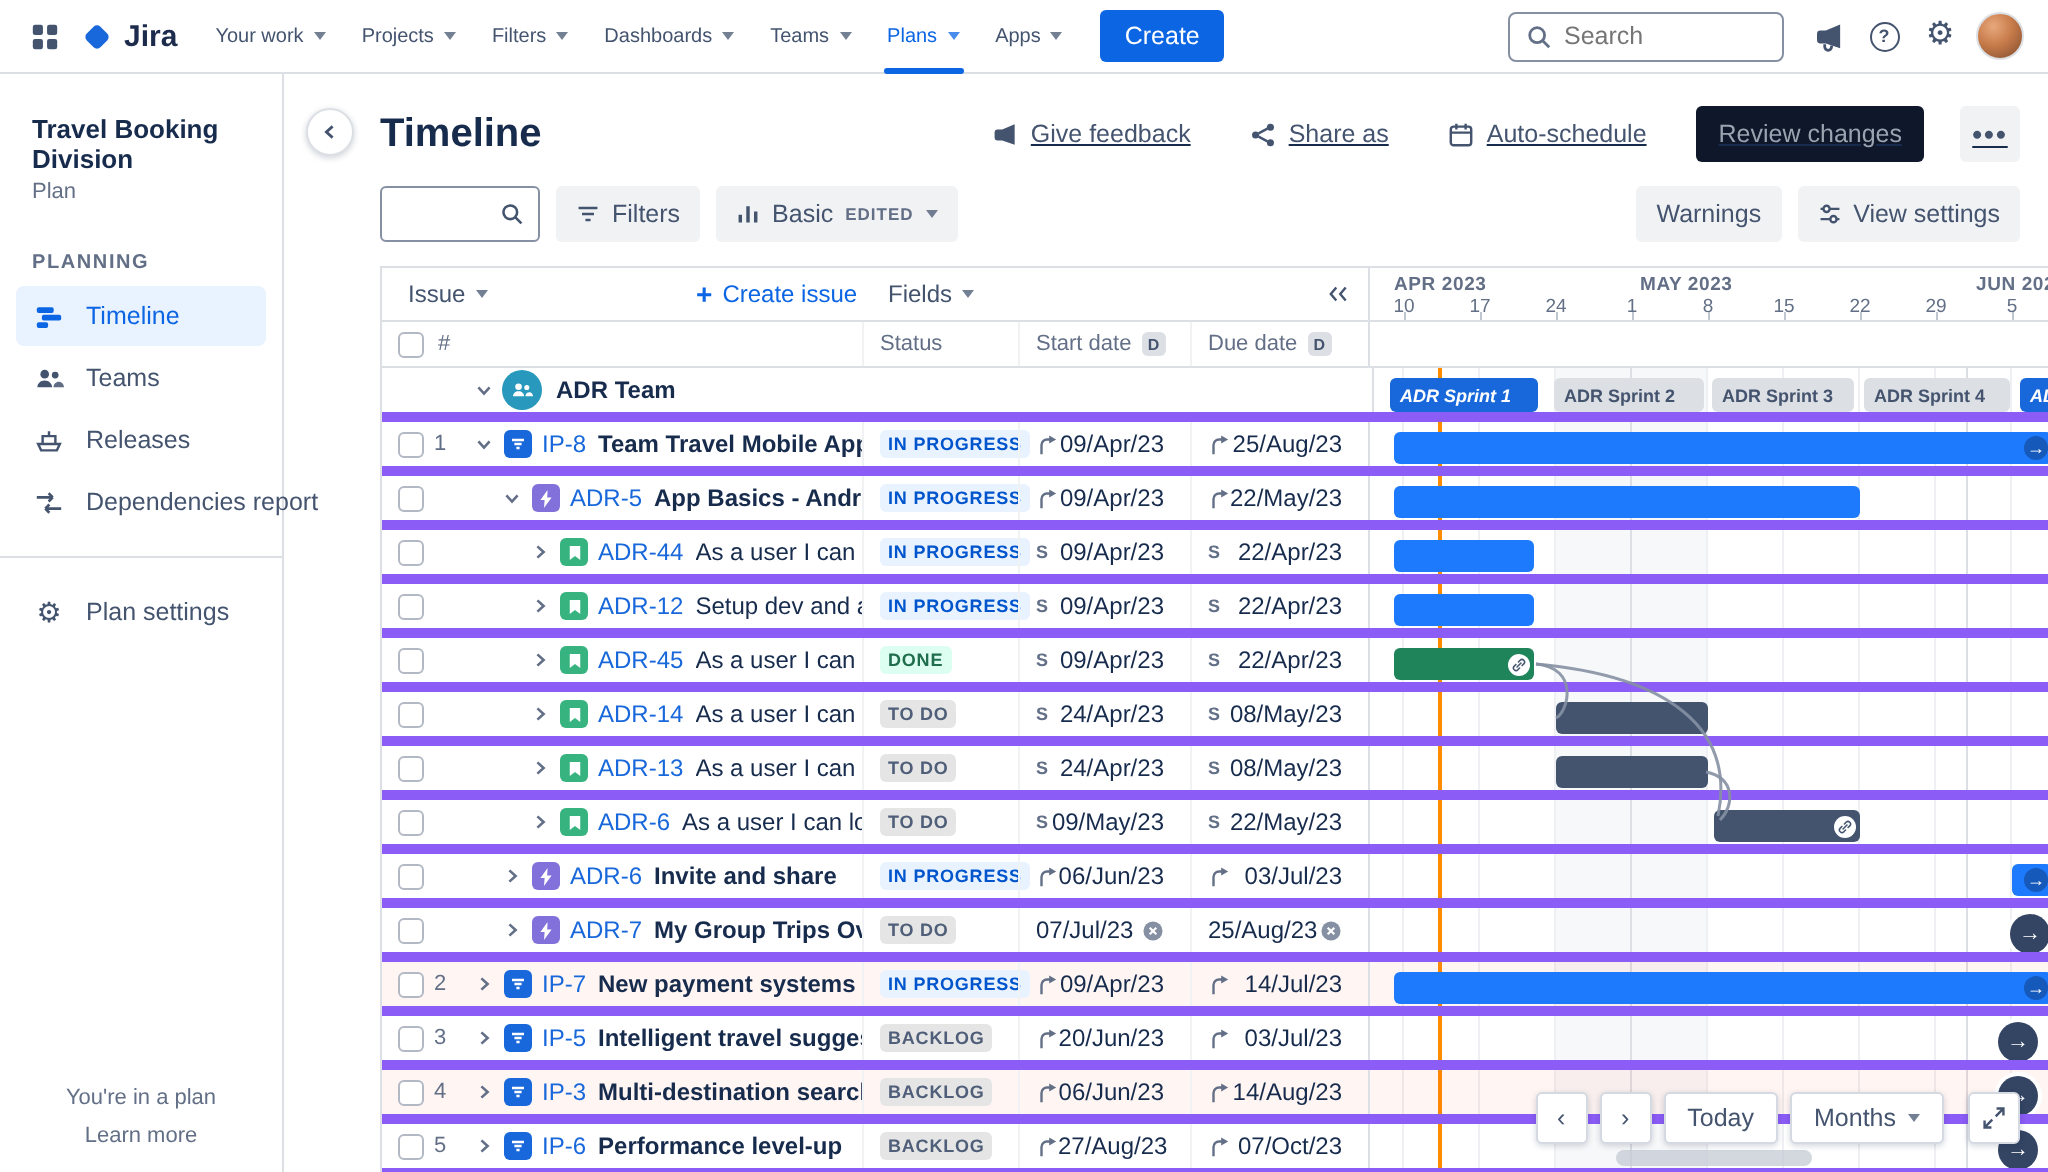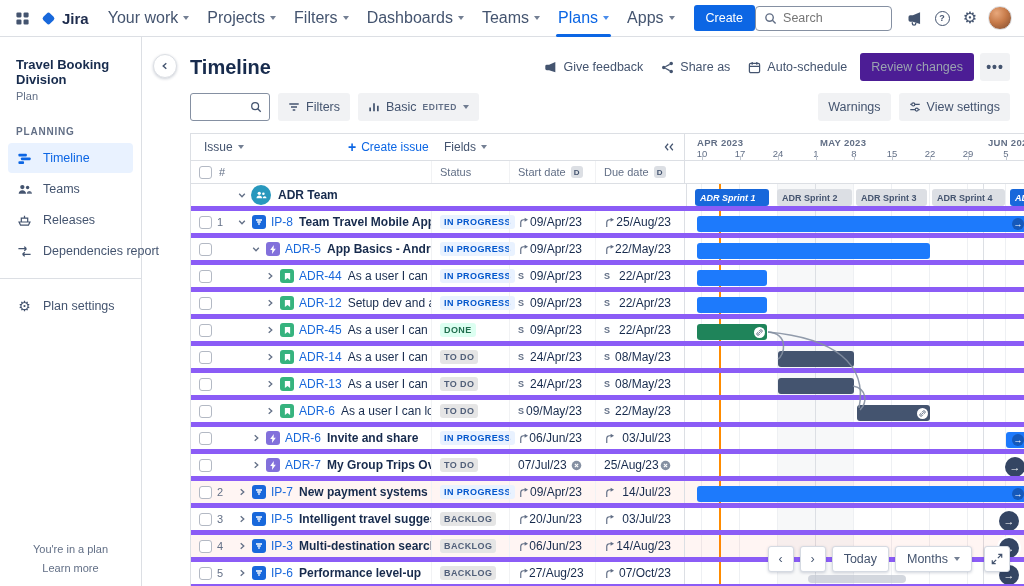--- a/index.html
+++ b/index.html
@@ -7,21 +7,21 @@
   body { font-family:"Liberation Sans","DejaVu Sans",sans-serif; font-size:13px; color:#172B4D; background:#fff; position:relative; }
   svg { display:block; }
 
   
   .topnav { position:absolute; top:0; left:0; right:0; height:37px; background:#fff;
     border-bottom:1px solid #DCDFE4; display:flex; align-items:center; padding:0 12px 0 8px; z-index:40; }
   .icon-btn { width:28px; height:28px; display:flex; align-items:center; justify-content:center; color:#44546F; border-radius:4px; cursor:pointer; flex:none; }
   .logo { display:flex; align-items:center; gap:5px; margin:0 10px 0 4px; cursor:pointer; }
   .logo-text { font-weight:700; font-size:15px; color:#1D2B4C; }
   .nav-menu { display:flex; align-items:stretch; height:37px; }
-  .nav-item { display:flex; align-items:center; gap:5px; padding:0 9px; font-size:16px; font-weight:500; color:#44546F; position:relative; cursor:pointer; white-space:nowrap; }
+  .nav-item { display:flex; align-items:center; gap:5px; padding:0 9px; font-size:10px; font-weight:500; color:#44546F; position:relative; cursor:pointer; white-space:nowrap; }
   .nav-item.active { color:#0C66E4; }
   .nav-item.active::after { content:""; position:absolute; left:7px; right:7px; bottom:0; height:2.5px; background:#0C66E4; border-radius:2px; }
   .caret { width:0; height:0; border-left:3.5px solid transparent; border-right:3.5px solid transparent; border-top:4px solid currentColor; opacity:.75; }
   .create-btn { background:#0C66E4; color:#fff; border:none; border-radius:3px; font-size:12.5px; font-weight:500;
     padding:6px 12px; margin-left:10px; cursor:pointer; font-family:inherit; }
   .flex-spacer { flex:1; }
   .search-box { display:flex; align-items:center; gap:6px; width:138px; height:25px; border:1px solid #8590A2;
     border-radius:4px; padding:0 8px; margin-right:8px; color:#626F86; }
   .search-box input { border:none; outline:none; width:100%; font-size:12.5px; font-family:inherit; color:#172B4D; background:transparent; }
   .help-circle { width:15px; height:15px; border:1.6px solid #44546F; border-radius:50%; font-size:9px; font-weight:700;
@@ -43,24 +43,24 @@
   .sb-foot { position:absolute; bottom:12px; left:0; right:0; text-align:center; font-size:11px; color:#626F86; }
   .sb-foot .lm { margin-top:7px; cursor:pointer; }
   .collapse-btn { position:absolute; top:54px; left:153px; width:24px; height:24px; border-radius:50%; background:#fff;
     border:1px solid #DCDFE4; box-shadow:0 1px 3px rgba(9,30,66,.2); display:flex; align-items:center; justify-content:center;
     z-index:50; cursor:pointer; color:#44546F; }
 
   
   .main { position:absolute; top:37px; left:166px; right:0; bottom:0; background:#fff; }
   .page-header { display:flex; align-items:center; padding:16px 14px 6px 24px; }
   .page-title { font-size:20px; font-weight:700; color:#172B4D; }
-  .ph-actions { margin-left:auto; display:flex; align-items:center; gap:0; }
+  .ph-actions { margin-left:auto; display:flex; align-items:center; gap:12px;text-decoration:underline; }
   .txt-btn { display:flex; align-items:center; gap:6px; border:none; background:transparent; color:#44546F; font-size:12.5px;
     font-weight:500; padding:6px 9px; border-radius:3px; cursor:pointer; font-family:inherit; white-space:nowrap; }
-  .disabled-btn { border:none; background:#4c1d95; color:#9AA3B0; font-size:12.5px; font-weight:500; padding:7px 11px;
+  .disabled-btn { border:none; background:#0f172a; color:#9AA3B0; font-size:12.5px; font-weight:500; padding:7px 11px;
     border-radius:3px; margin-left:4px; font-family:inherit; }
   .more-btn { border:none; background:#F1F2F4; color:#44546F; width:30px; height:28px; border-radius:3px; font-size:14px;
     font-weight:700; margin-left:6px; cursor:pointer; letter-spacing:1px; }
   .toolbar { display:flex; align-items:center; gap:8px; padding:6px 14px 0 24px; }
   .tb-search { display:flex; align-items:center; justify-content:space-between; width:80px; height:28px; border:1px solid #8590A2;
     border-radius:3px; padding:0 7px; color:#44546F; }
   .tb-btn { display:flex; align-items:center; gap:6px; height:28px; border:none; background:#F1F2F4; border-radius:3px;
     color:#44546F; font-size:12.5px; font-weight:500; padding:0 10px; cursor:pointer; font-family:inherit; white-space:nowrap; }
   .edited-badge { font-size:8.5px; font-weight:700; letter-spacing:.5px; color:#626F86; }
   .tb-right { margin-left:auto; display:flex; gap:8px; }

